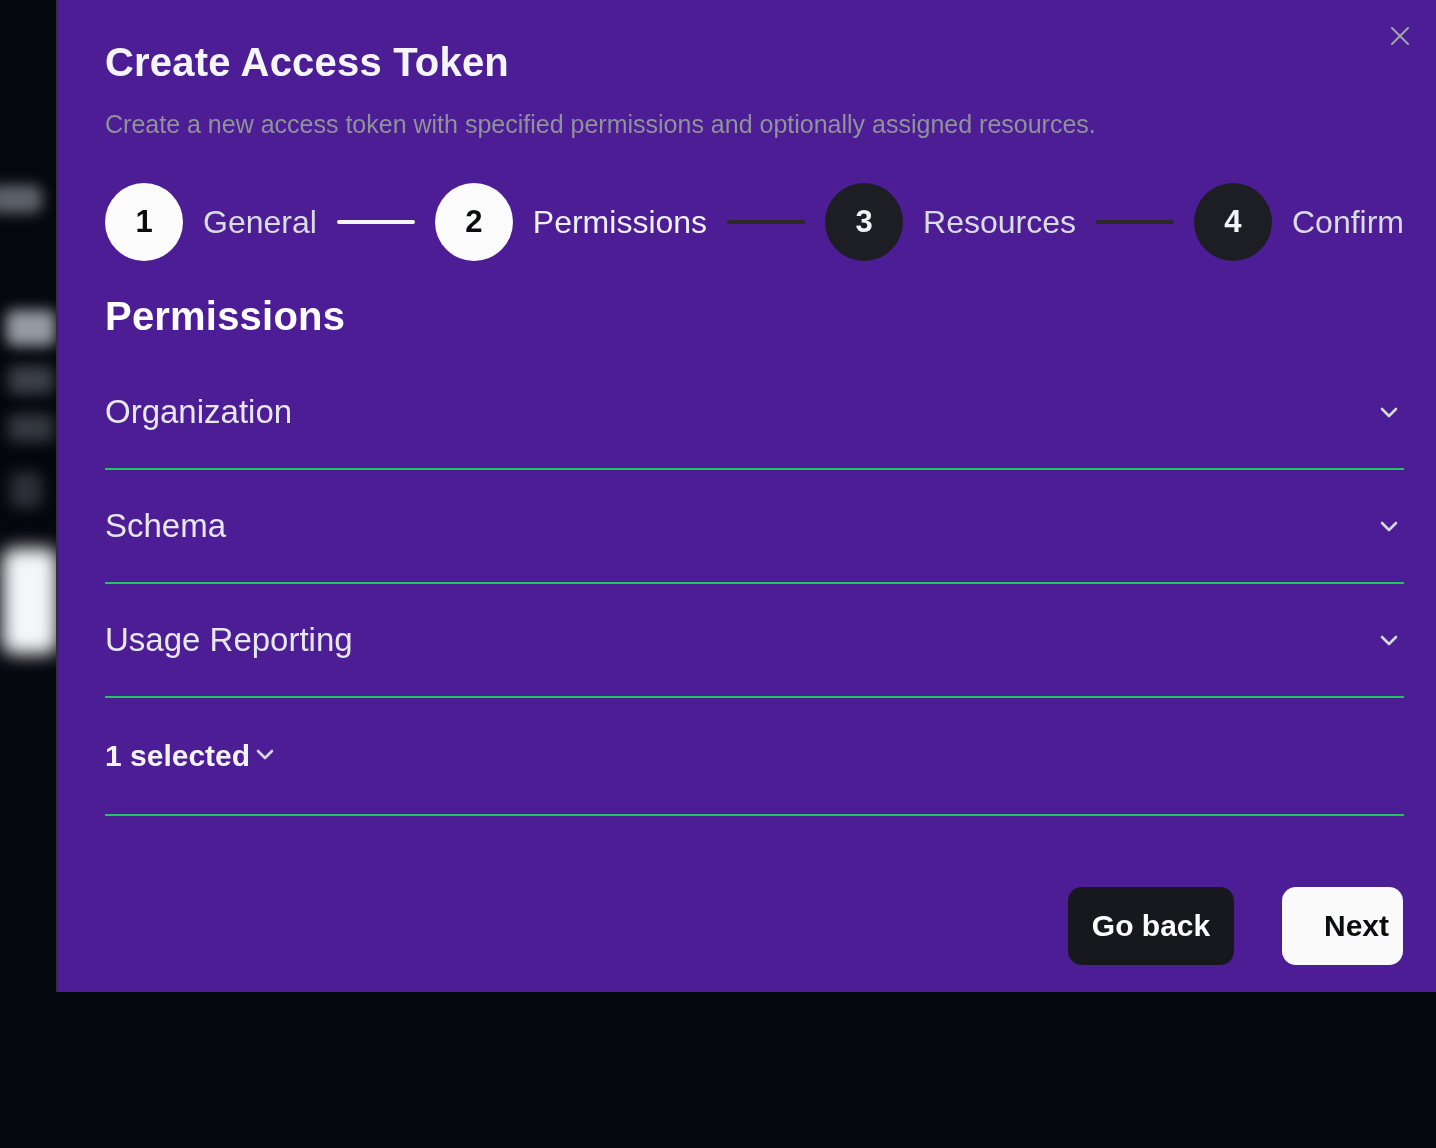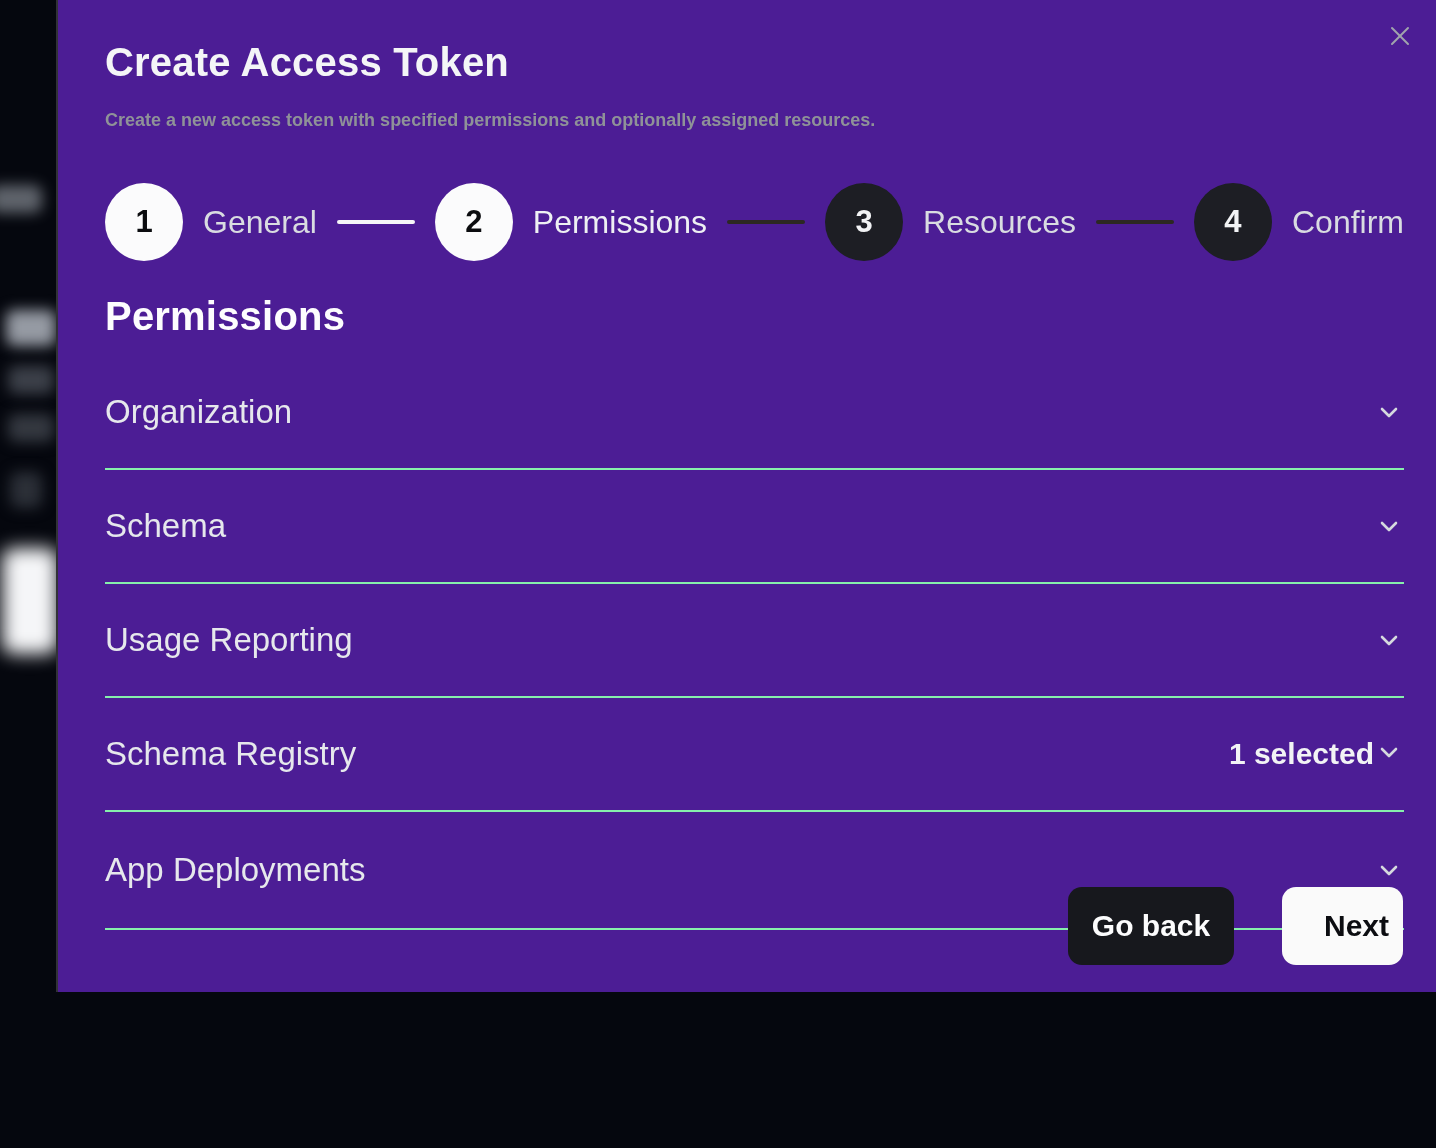--- a/index.html
+++ b/index.html
@@ -40,21 +40,21 @@
     color: #a0a5ad;
   }
 
   .modal-title {
     position: absolute; left: 47px; top: 40px;
     font-size: 40px; font-weight: 700; color: #f4f5f7;
     letter-spacing: 0.2px;
   }
   .modal-subtitle {
     position: absolute; left: 47px; top: 110px;
-    font-size: 18px; font-weight: 700; color: #8f9298;
+    font-size: 25px; font-weight: 400; color: #8f9298;
   }
 
   
   .stepper {
     position: absolute; left: 47px; top: 183px; right: 32px;
     height: 78px;
     display: flex; align-items: center;
   }
   .step { display: flex; align-items: center; gap: 20px; flex: none; }
   .step-circle {
@@ -77,21 +77,21 @@
     font-size: 40px; font-weight: 700; color: #fdfdfe;
     letter-spacing: 0.2px;
   }
 
   .accordion {
     position: absolute; left: 47px; right: 32px; top: 356px;
   }
   .acc-row {
     height: 114px;
     display: flex; align-items: center; justify-content: space-between;
-    border-bottom: 2px solid #86efac;
+    border-bottom: 2px solid #22c55e;
     cursor: pointer;
   }
   .acc-row:last-child { height: 118px; }
   .acc-label { font-size: 33px; font-weight: 500; color: #e6e8ec; }
   .acc-right { display: flex; align-items: flex-start; }
   .acc-badge { font-size: 30px; font-weight: 600; color: #f2f3f5; }
   .acc-badge:empty { display: none; }
   .chev { color: #d5d9de; display: block; }
 
   
@@ -182,38 +182,28 @@
       <span class="acc-label">Usage Reporting</span>
       <span class="acc-right">
 
         <svg class="chev" width="30" height="30" viewBox="0 0 30 30" fill="none" stroke="currentColor" stroke-width="2.6" stroke-linecap="round" stroke-linejoin="round">
           <path d="M8 12 L15 19 L22 12"></path>
         </svg>
       </span>
     </div>
 
     <div class="acc-row">
-      <span class="acc-label">Schema Registry</span>
       <span class="acc-right">
         <span class="acc-badge">1 selected</span>
         <svg class="chev" width="30" height="30" viewBox="0 0 30 30" fill="none" stroke="currentColor" stroke-width="2.6" stroke-linecap="round" stroke-linejoin="round">
           <path d="M8 12 L15 19 L22 12"></path>
         </svg>
       </span>
     </div>
 
-    <div class="acc-row">
-      <span class="acc-label">App Deployments</span>
-      <span class="acc-right">
-
-        <svg class="chev" width="30" height="30" viewBox="0 0 30 30" fill="none" stroke="currentColor" stroke-width="2.6" stroke-linecap="round" stroke-linejoin="round">
-          <path d="M8 12 L15 19 L22 12"></path>
-        </svg>
-      </span>
-    </div>
 
   </div>
 
   <div class="footer">
     <button class="btn btn-back">Go back</button>
     <button class="btn btn-next">Next</button>
   </div>
 
 </div>
 

